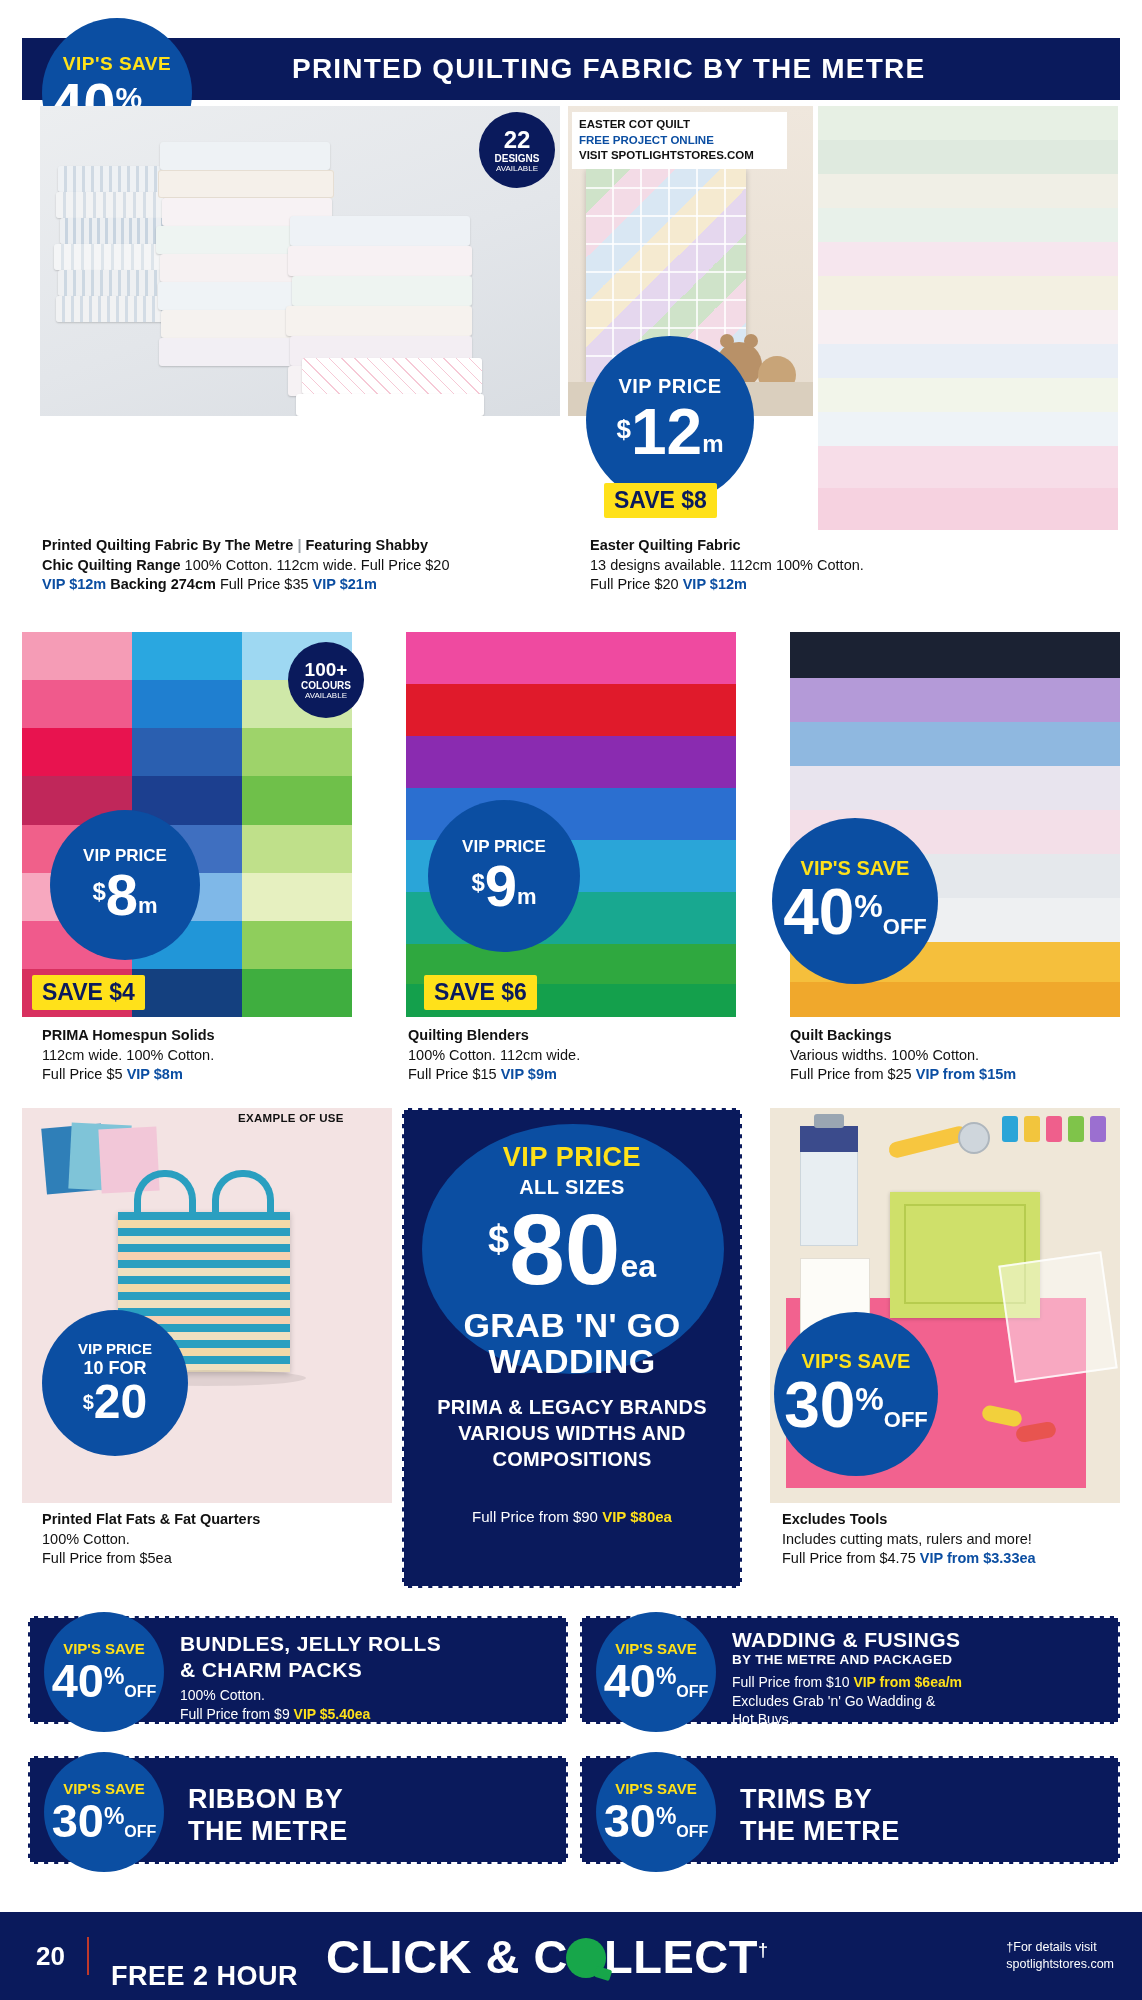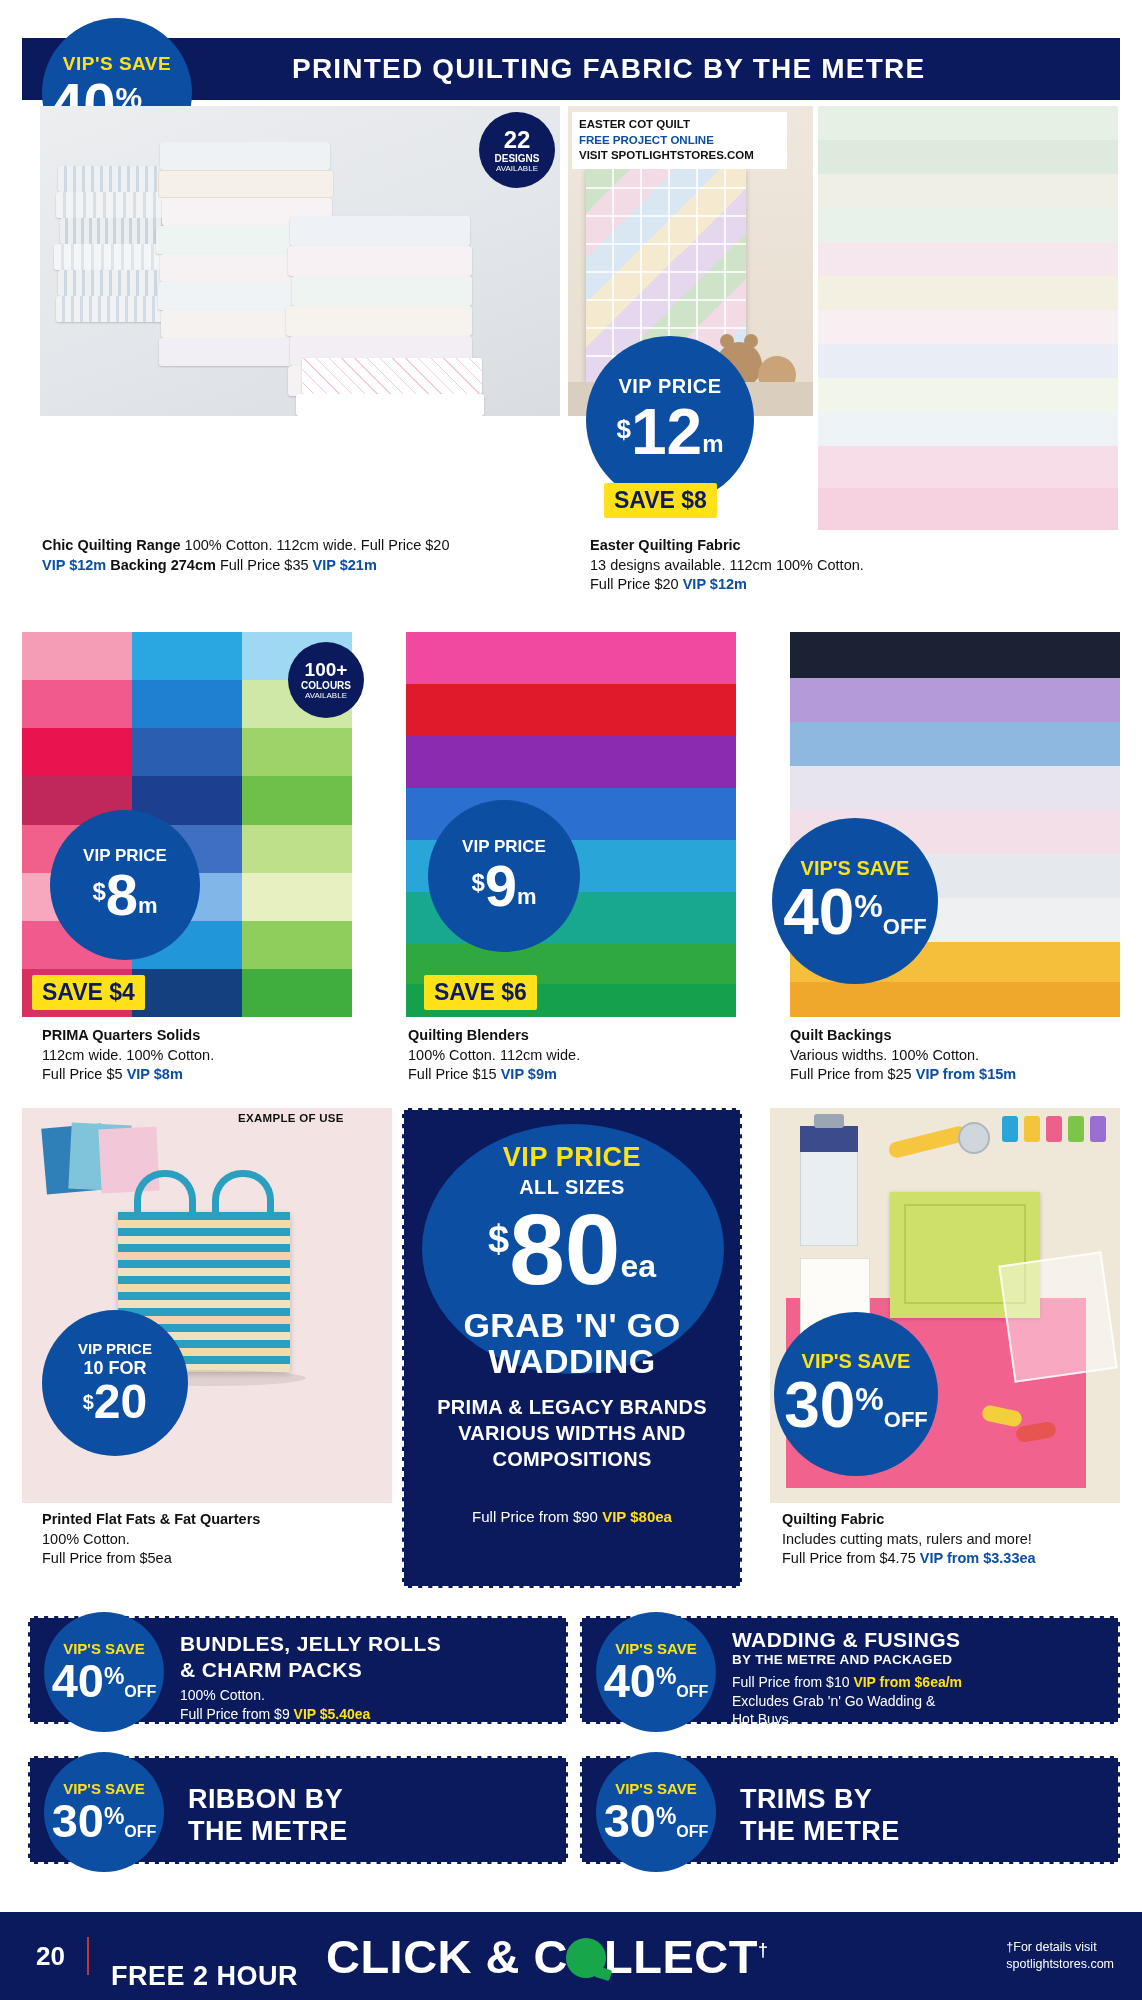--- a/index.html
+++ b/index.html
@@ -215,20 +215,25 @@
     <div class="fold" style="top:170px; height:34px; background:#f3f0e2;"></div>
     <div class="fold" style="top:204px; height:34px; background:#f7eff2;"></div>
     <div class="fold" style="top:238px; height:34px; background:#e9eef6;"></div>
     <div class="fold" style="top:272px; height:34px; background:#f2f5ea;"></div>
     <div class="fold" style="top:306px; height:34px; background:#eef3f7;"></div>
     <div class="fold" style="top:340px; height:42px; background:#f7dde8;"></div>
     <div class="fold" style="top:382px; height:42px; background:#f6d2e0;"></div>
   </div>
 
   <div class="cap" style="left:42px; top:536px; width:510px;">
+    <div>
+      <b>Printed Quilting Fabric By The Metre</b>
+      <b style="color:#9aa0a6;">|</b>
+      <b>Featuring Shabby</b>
+    </div>
     <div>
       <b>Chic Quilting Range</b>
       <span>100% Cotton. 112cm wide. Full Price $20</span>
     </div>
     <div>
       <span class="blue">VIP $12m</span>
       <b>Backing 274cm</b>
       <span>Full Price $35</span>
       <span class="blue">VIP $21m</span>
     </div>
@@ -324,21 +329,21 @@
   <div class="badge" style="left:772px; top:818px; width:166px; height:166px;">
     <div class="vips" style="font-size:20px;">VIP'S SAVE</div>
     <div style="display:flex; align-items:flex-end; margin-top:2px;">
       <span class="pct" style="font-size:64px;">40</span>
       <span class="pct" style="font-size:32px; margin-bottom:22px;">%</span>
       <span class="off" style="font-size:22px; margin-bottom:6px;">OFF</span>
     </div>
   </div>
 
   <div class="cap" style="left:42px; top:1026px; width:340px;">
-    <div><b>PRIMA Quarters Solids</b></div>
+    <div><b>PRIMA Homespun Solids</b></div>
     <div><span>112cm wide. 100% Cotton.</span></div>
     <div>
       <span>Full Price $5</span>
       <span class="blue">VIP $8m</span>
     </div>
   </div>
 
   <div class="cap" style="left:408px; top:1026px; width:340px;">
     <div><b>Quilting Blenders</b></div>
     <div><span>100% Cotton. 112cm wide.</span></div>
@@ -446,21 +451,21 @@
   <div class="badge" style="left:774px; top:1312px; width:164px; height:164px;">
     <div class="vips" style="font-size:20px;">VIP'S SAVE</div>
     <div style="display:flex; align-items:flex-end; margin-top:2px;">
       <span class="pct" style="font-size:64px;">30</span>
       <span class="pct" style="font-size:32px; margin-bottom:22px;">%</span>
       <span class="off" style="font-size:22px; margin-bottom:6px;">OFF</span>
     </div>
   </div>
 
   <div class="cap" style="left:782px; top:1510px; width:350px;">
-    <div><b>Quilting Fabric</b></div>
+    <div><b>Excludes Tools</b></div>
     <div><span>Includes cutting mats, rulers and more!</span></div>
     <div>
       <span>Full Price from $4.75</span>
       <span class="blue">VIP from $3.33ea</span>
     </div>
   </div>
 
   <div class="promo" style="left:28px; top:1616px; width:540px; height:108px;">
     <div class="badge" style="left:14px; top:-6px; width:120px; height:120px;">
       <div class="vips" style="font-size:15px;">VIP'S SAVE</div>

